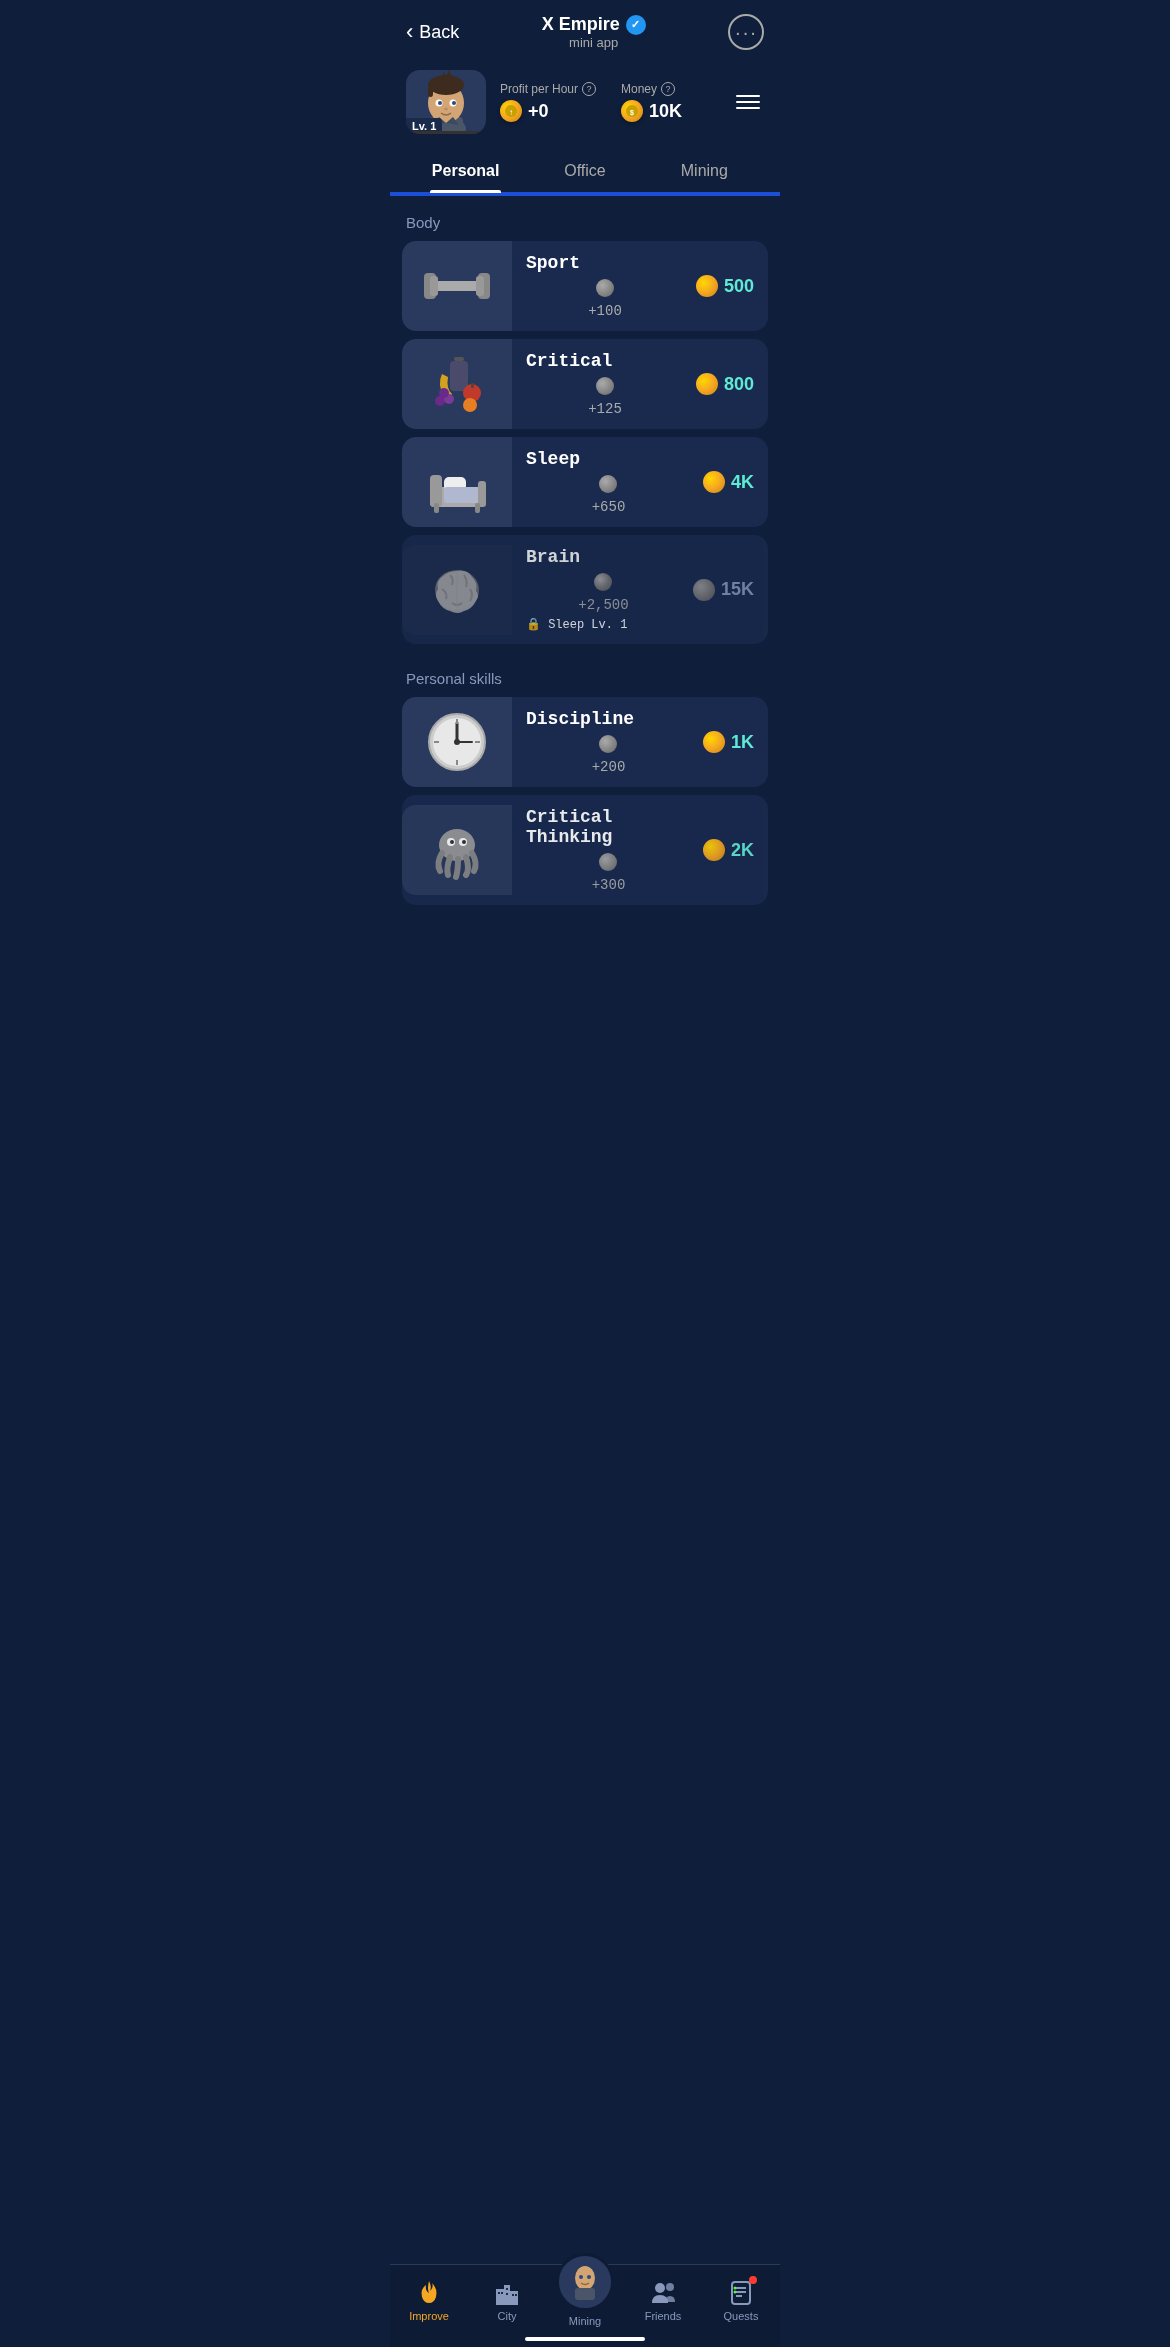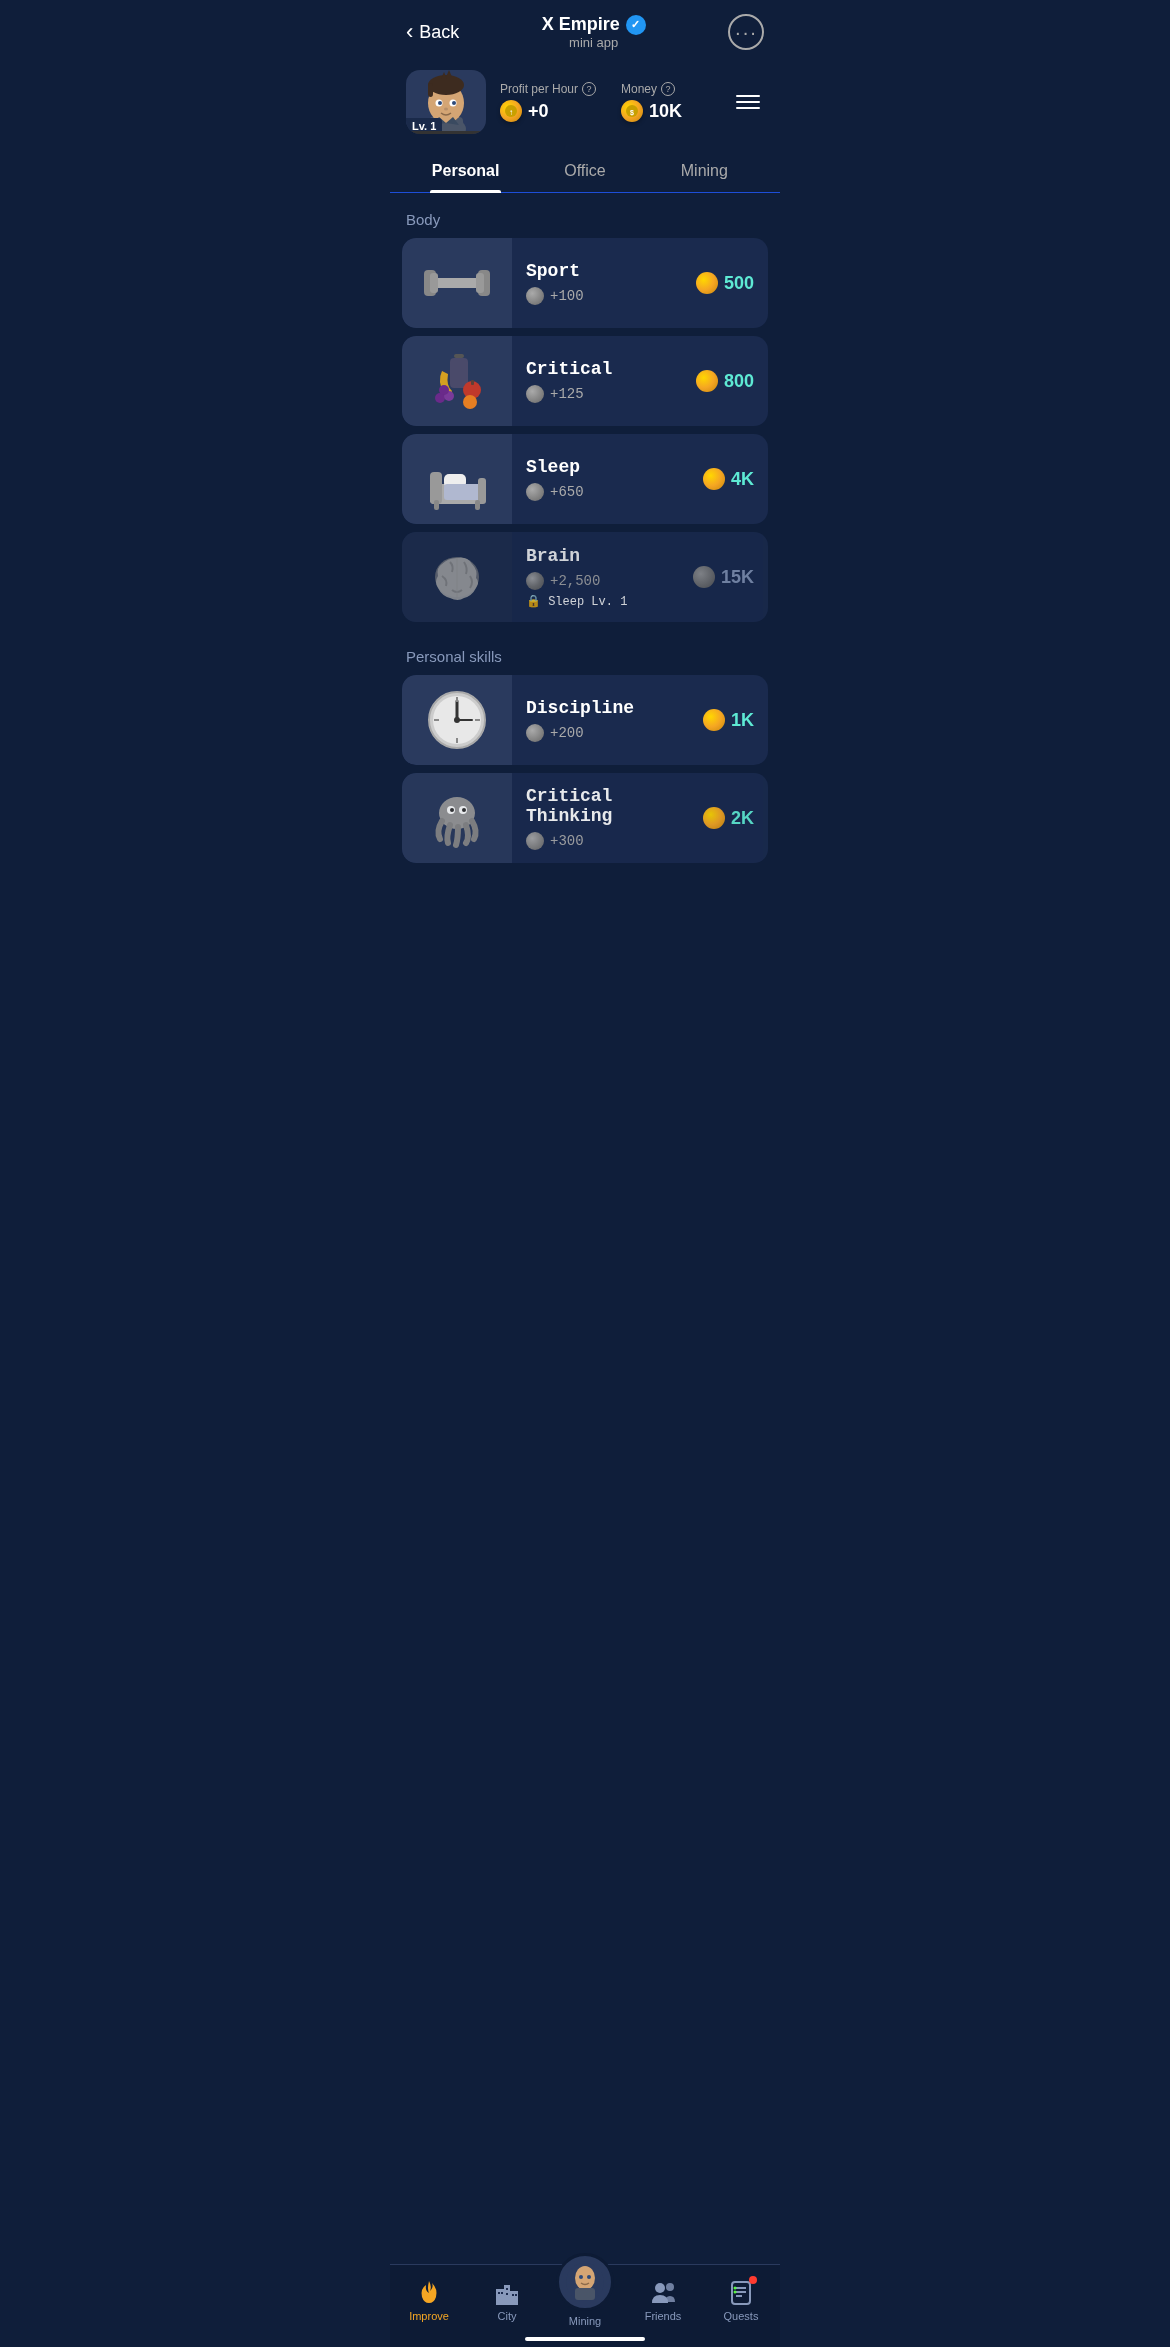--- a/index.html
+++ b/index.html
@@ -184,21 +184,21 @@
     .hamburger-line {
       width: 24px;
       height: 2px;
       background: #fff;
       border-radius: 2px;
     }
 
     
     .tabs {
       display: flex;
-      border-bottom: 1px solid #1d4ed8;
+      border-bottom: 4px solid #1d4ed8;
       padding: 0 16px;
       background: #0f1e3a;
     }
     .tab {
       flex: 1;
       text-align: center;
       padding: 12px 0;
       font-size: 16px;
       color: #aaa;
       cursor: pointer;
@@ -269,20 +269,21 @@
       font-weight: 600;
       color: #fff;
       margin-bottom: 6px;
     }
     .card-profit {
       display: flex;
       align-items: center;
       gap: 6px;
       font-size: 14px;
       color: #aaa;
+      flex-direction: column;
     }
     .card-profit .small-coin {
       width: 18px;
       height: 18px;
       background: radial-gradient(circle at 35% 35%, #aaa, #888, #666);
       border-radius: 50%;
       flex-shrink: 0;
     }
     .card-lock {
       font-size: 12px;

